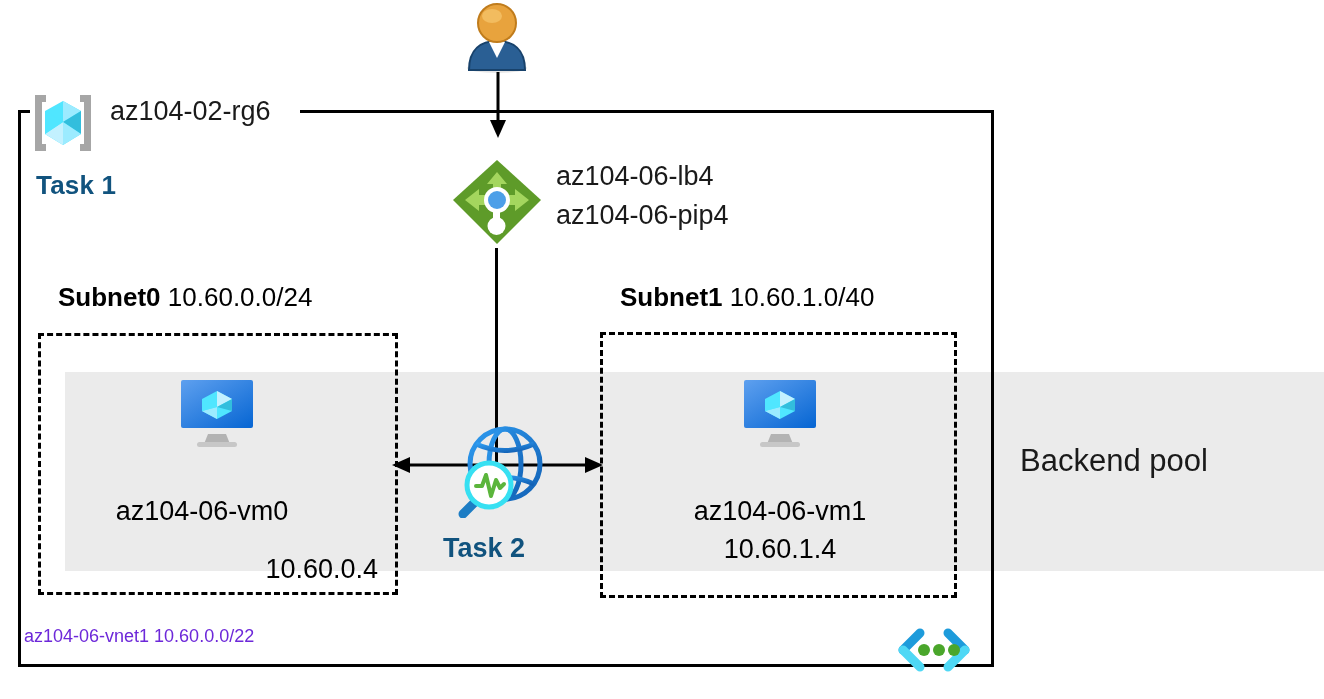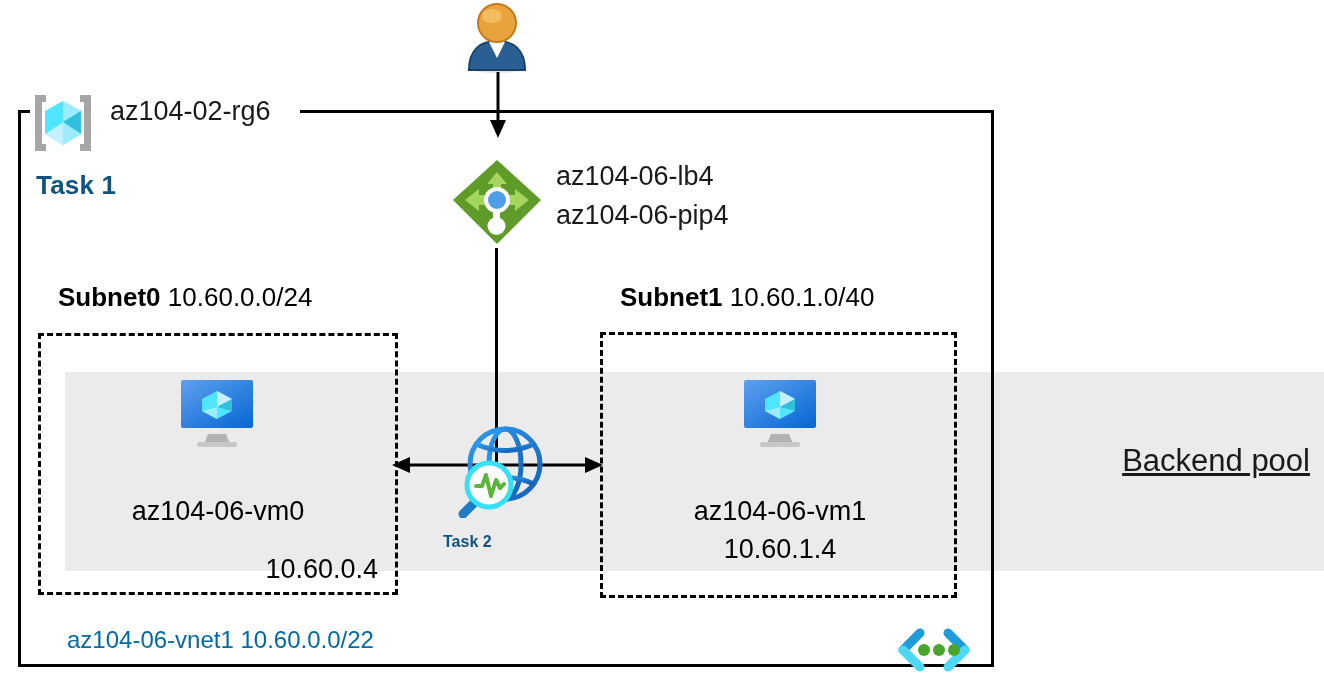--- a/index.html
+++ b/index.html
@@ -11,21 +11,21 @@
   .canvas{position:absolute;inset:0;}
   .abs{position:absolute;}
 
   
   .backend-band{
     left:65px;top:372px;width:1259px;height:199px;
     background:#ebebeb;
   }
   .backend-label{
     left:1020px;top:443px;width:290px;
-    font-size:31px;color:#1a1a1a;text-align:right;white-space:nowrap;text-decoration:underline;
+    font-size:31px;color:#1a1a1a;text-align:left;white-space:nowrap;
   }
 
   
   .rg-left{left:18px;top:110px;width:3px;height:557px;background:#000;}
   .rg-right{left:991px;top:110px;width:3px;height:557px;background:#000;}
   .rg-bottom{left:18px;top:664px;width:976px;height:3px;background:#000;}
   .rg-top-a{left:18px;top:110px;width:12px;height:3px;background:#000;}
   .rg-top-b{left:300px;top:110px;width:694px;height:3px;background:#000;}
 
   
@@ -55,35 +55,35 @@
   .subnet0-box{left:38px;top:333px;width:360px;height:262px;}
   .subnet1-box{left:600px;top:332px;width:357px;height:266px;}
   .subnet0-label{left:58px;top:282px;font-size:26px;white-space:nowrap;}
   .subnet1-label{left:620px;top:282px;font-size:26px;white-space:nowrap;}
   .subnet-label b{font-weight:bold;}
   .subnet-label span{font-weight:normal;}
 
   
   .vm0-icon{left:177px;top:378px;width:80px;height:72px;}
   .vm1-icon{left:740px;top:378px;width:80px;height:72px;}
-  .vm0-name{left:58px;top:496px;width:320px;text-align:center;font-size:27px;white-space:nowrap;}
+  .vm0-name{left:42px;top:496px;width:320px;text-align:center;font-size:27px;white-space:nowrap;}
   .vm0-ip{left:58px;top:534px;width:320px;text-align:right;font-size:27px;white-space:nowrap;margin-top:20px;}
   .vm1-name{left:620px;top:496px;width:320px;text-align:center;font-size:27px;white-space:nowrap;}
   .vm1-ip{left:620px;top:534px;width:320px;text-align:center;font-size:27px;white-space:nowrap;}
 
   
   .nw-arrow{left:390px;top:448px;width:215px;height:34px;}
   .nw-icon{left:453px;top:420px;width:98px;height:98px;}
   .task2{
-    left:443px;top:533px;font-size:16px;font-weight:bold;color:#11537e;white-space:nowrap;
+    left:443px;top:533px;font-size:27px;font-weight:bold;color:#11537e;white-space:nowrap;
   }
 
   
   .vnet-label{
-    left:24px;top:626px;font-size:24px;color:#0369a1;white-space:nowrap;background:transparent;margin-left:43px;
+    left:24px;top:626px;font-size:18px;color:#6d28d9;white-space:nowrap;background:transparent;
   }
   .vnet-icon{left:895px;top:628px;width:78px;height:44px;}
 </style>
 </head>
 <body>
 
 <div class="canvas">
 
   <div class="abs backend-band"></div>
   <div class="abs backend-label">Backend pool</div>

